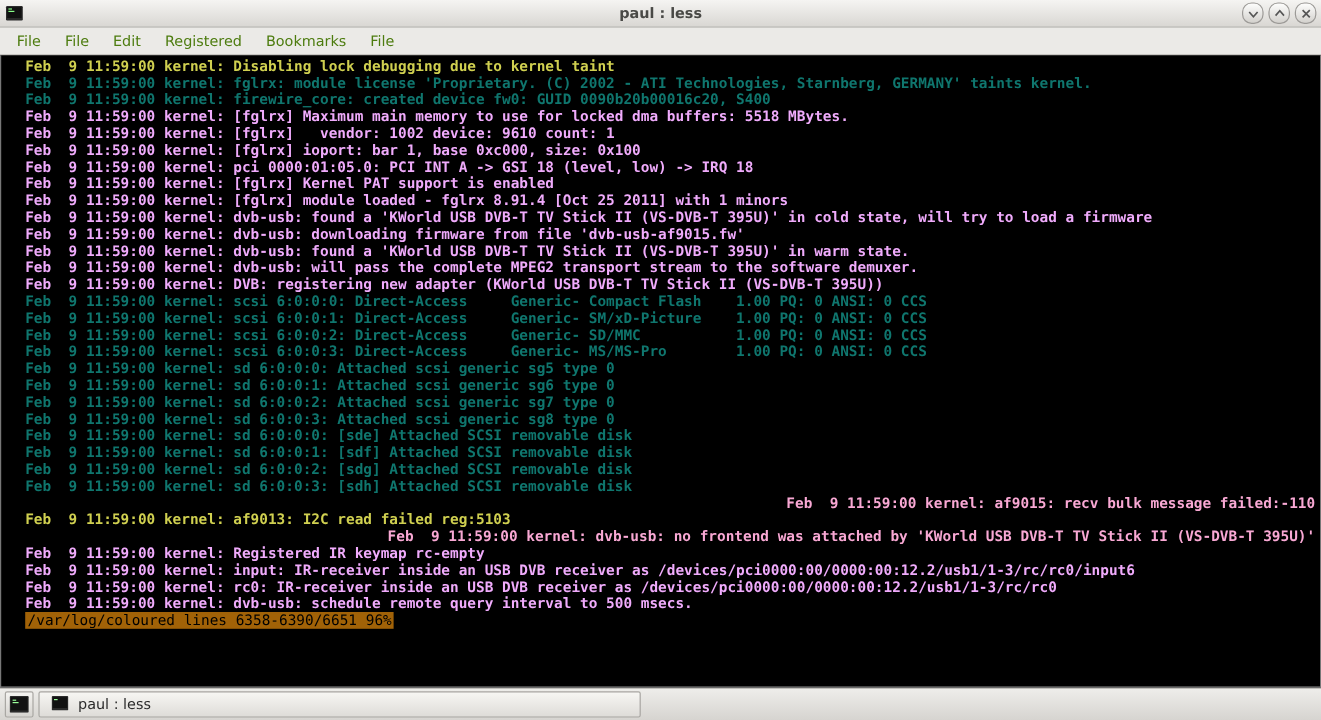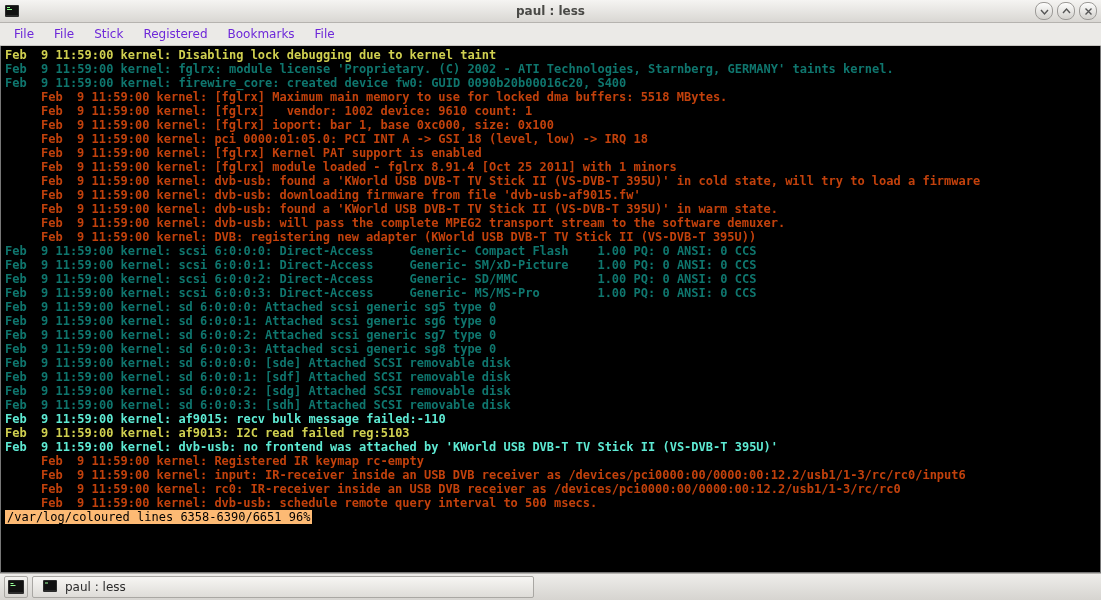--- a/index.html
+++ b/index.html
@@ -60,44 +60,44 @@
     height: 22px;
     background: #ebeae7;
     border-bottom: 1px solid #c7c5c1;
     display: flex;
     align-items: center;
     padding: 0 4px;
   }
   .menubar .menu-item {
     padding: 2px 10px;
     cursor: pointer;
-    color: #6d28d9;
+    color: #4d7c0f;
   }
   .terminal {
     flex: 1;
     background: #000;
     color: #c0c0c0;
     font-family: "DejaVu Sans Mono", "Liberation Mono", monospace;
     font-size: 12px;
     line-height: 14px;
-    padding: 2px 4px 0 4px;
+    padding: 2px 4px 0 20px;
     white-space: pre;
     overflow: hidden;
     position: relative;
     border: 1px solid #777;
     border-top: none;
     box-sizing: border-box;
   }
   .log-line { display: block; }
   .c-yellow { color: #d0d050; font-weight: bold; }
   .c-green  { color: #0f766e; font-weight: bold; }
-  .c-blue   { color: #c2410c; font-weight: bold; margin-left: 36px; }
-  .c-red    { color: #5eead4; font-weight: bold; }
+  .c-blue   { color: #f0abfc; font-weight: bold; }
+  .c-red    { color: #f9a8d4; font-weight: bold; text-align: right; }
   .status-line {
-    background: #fdba74;
+    background: #a16207;
     color: #000;
     display: inline-block;
     padding: 0 2px;
   }
   .taskbar {
     height: 26px;
     background: linear-gradient(#eeedea, #d6d4d0);
     border-top: 1px solid #b5b3af;
     display: flex;
     align-items: center;
@@ -159,21 +159,21 @@
         <svg width="9" height="9" viewBox="0 0 9 9">
             <path d="M1.5 1.5 L7.5 7.5 M7.5 1.5 L1.5 7.5" stroke="#555" stroke-width="1.4"></path>
           </svg>
       </div>
     </div>
   </div>
 
   <div class="menubar">
     <span class="menu-item">File</span>
     <span class="menu-item">File</span>
-    <span class="menu-item">Stick</span>
+    <span class="menu-item">Edit</span>
     <span class="menu-item">Registered</span>
     <span class="menu-item">Bookmarks</span>
     <span class="menu-item">File</span>
   </div>
 
   <div class="terminal" id="terminal"><span class="log-line c-yellow">Feb  9 11:59:00 kernel: Disabling lock debugging due to kernel taint</span><span class="log-line c-green">Feb  9 11:59:00 kernel: fglrx: module license 'Proprietary. (C) 2002 - ATI Technologies, Starnberg, GERMANY' taints kernel.</span><span class="log-line c-green">Feb  9 11:59:00 kernel: firewire_core: created device fw0: GUID 0090b20b00016c20, S400</span><span class="log-line c-blue">Feb  9 11:59:00 kernel: [fglrx] Maximum main memory to use for locked dma buffers: 5518 MBytes.</span><span class="log-line c-blue">Feb  9 11:59:00 kernel: [fglrx]   vendor: 1002 device: 9610 count: 1</span><span class="log-line c-blue">Feb  9 11:59:00 kernel: [fglrx] ioport: bar 1, base 0xc000, size: 0x100</span><span class="log-line c-blue">Feb  9 11:59:00 kernel: pci 0000:01:05.0: PCI INT A -&gt; GSI 18 (level, low) -&gt; IRQ 18</span><span class="log-line c-blue">Feb  9 11:59:00 kernel: [fglrx] Kernel PAT support is enabled</span><span class="log-line c-blue">Feb  9 11:59:00 kernel: [fglrx] module loaded - fglrx 8.91.4 [Oct 25 2011] with 1 minors</span><span class="log-line c-blue">Feb  9 11:59:00 kernel: dvb-usb: found a 'KWorld USB DVB-T TV Stick II (VS-DVB-T 395U)' in cold state, will try to load a firmware</span><span class="log-line c-blue">Feb  9 11:59:00 kernel: dvb-usb: downloading firmware from file 'dvb-usb-af9015.fw'</span><span class="log-line c-blue">Feb  9 11:59:00 kernel: dvb-usb: found a 'KWorld USB DVB-T TV Stick II (VS-DVB-T 395U)' in warm state.</span><span class="log-line c-blue">Feb  9 11:59:00 kernel: dvb-usb: will pass the complete MPEG2 transport stream to the software demuxer.</span><span class="log-line c-blue">Feb  9 11:59:00 kernel: DVB: registering new adapter (KWorld USB DVB-T TV Stick II (VS-DVB-T 395U))</span><span class="log-line c-green">Feb  9 11:59:00 kernel: scsi 6:0:0:0: Direct-Access     Generic- Compact Flash    1.00 PQ: 0 ANSI: 0 CCS</span><span class="log-line c-green">Feb  9 11:59:00 kernel: scsi 6:0:0:1: Direct-Access     Generic- SM/xD-Picture    1.00 PQ: 0 ANSI: 0 CCS</span><span class="log-line c-green">Feb  9 11:59:00 kernel: scsi 6:0:0:2: Direct-Access     Generic- SD/MMC           1.00 PQ: 0 ANSI: 0 CCS</span><span class="log-line c-green">Feb  9 11:59:00 kernel: scsi 6:0:0:3: Direct-Access     Generic- MS/MS-Pro        1.00 PQ: 0 ANSI: 0 CCS</span><span class="log-line c-green">Feb  9 11:59:00 kernel: sd 6:0:0:0: Attached scsi generic sg5 type 0</span><span class="log-line c-green">Feb  9 11:59:00 kernel: sd 6:0:0:1: Attached scsi generic sg6 type 0</span><span class="log-line c-green">Feb  9 11:59:00 kernel: sd 6:0:0:2: Attached scsi generic sg7 type 0</span><span class="log-line c-green">Feb  9 11:59:00 kernel: sd 6:0:0:3: Attached scsi generic sg8 type 0</span><span class="log-line c-green">Feb  9 11:59:00 kernel: sd 6:0:0:0: [sde] Attached SCSI removable disk</span><span class="log-line c-green">Feb  9 11:59:00 kernel: sd 6:0:0:1: [sdf] Attached SCSI removable disk</span><span class="log-line c-green">Feb  9 11:59:00 kernel: sd 6:0:0:2: [sdg] Attached SCSI removable disk</span><span class="log-line c-green">Feb  9 11:59:00 kernel: sd 6:0:0:3: [sdh] Attached SCSI removable disk</span><span class="log-line c-red">Feb  9 11:59:00 kernel: af9015: recv bulk message failed:-110</span><span class="log-line c-yellow">Feb  9 11:59:00 kernel: af9013: I2C read failed reg:5103</span><span class="log-line c-red">Feb  9 11:59:00 kernel: dvb-usb: no frontend was attached by 'KWorld USB DVB-T TV Stick II (VS-DVB-T 395U)'</span><span class="log-line c-blue">Feb  9 11:59:00 kernel: Registered IR keymap rc-empty</span><span class="log-line c-blue">Feb  9 11:59:00 kernel: input: IR-receiver inside an USB DVB receiver as /devices/pci0000:00/0000:00:12.2/usb1/1-3/rc/rc0/input6</span><span class="log-line c-blue">Feb  9 11:59:00 kernel: rc0: IR-receiver inside an USB DVB receiver as /devices/pci0000:00/0000:00:12.2/usb1/1-3/rc/rc0</span><span class="log-line c-blue">Feb  9 11:59:00 kernel: dvb-usb: schedule remote query interval to 500 msecs.</span><span class="log-line"><span class="status-line">/var/log/coloured lines 6358-6390/6651 96%</span></span></div>
 
   <div class="taskbar">
     <div class="task-launcher">
       <svg width="16" height="14" viewBox="0 0 16 14">

